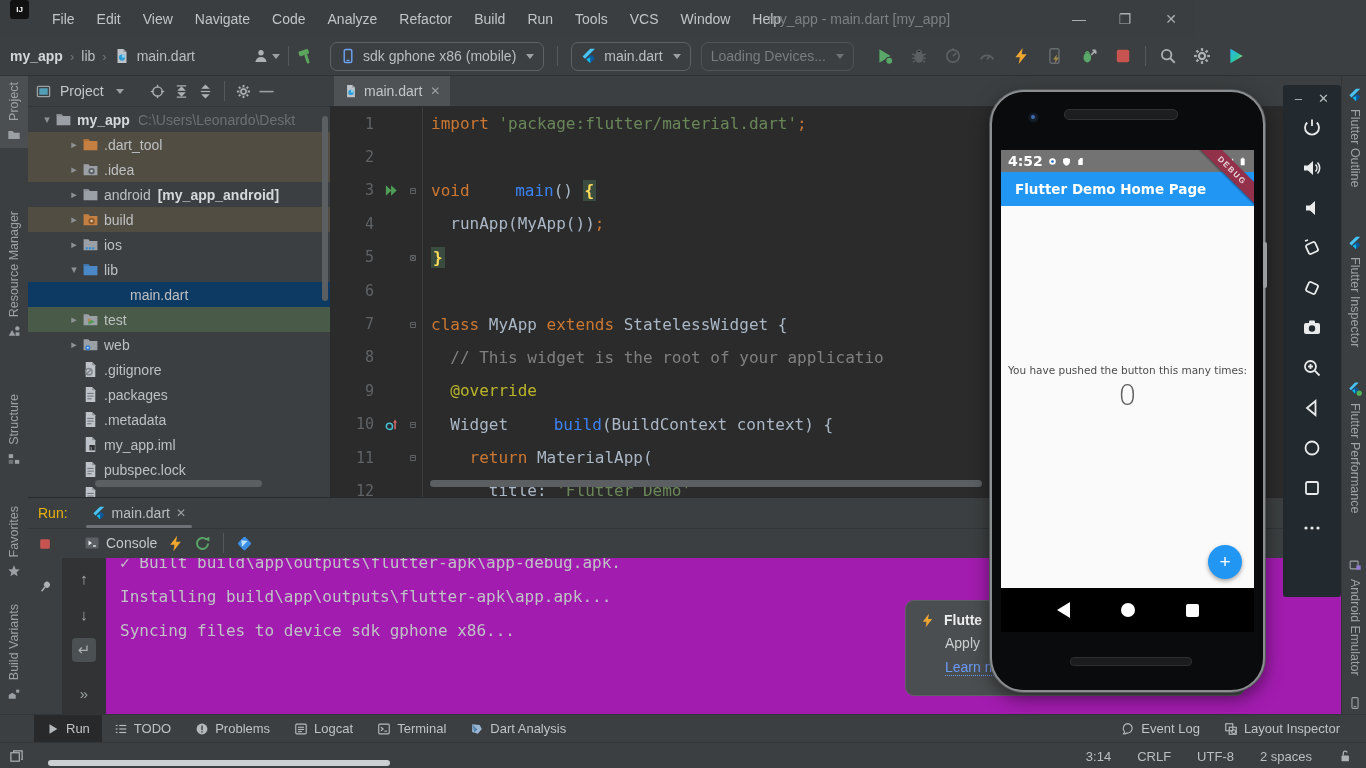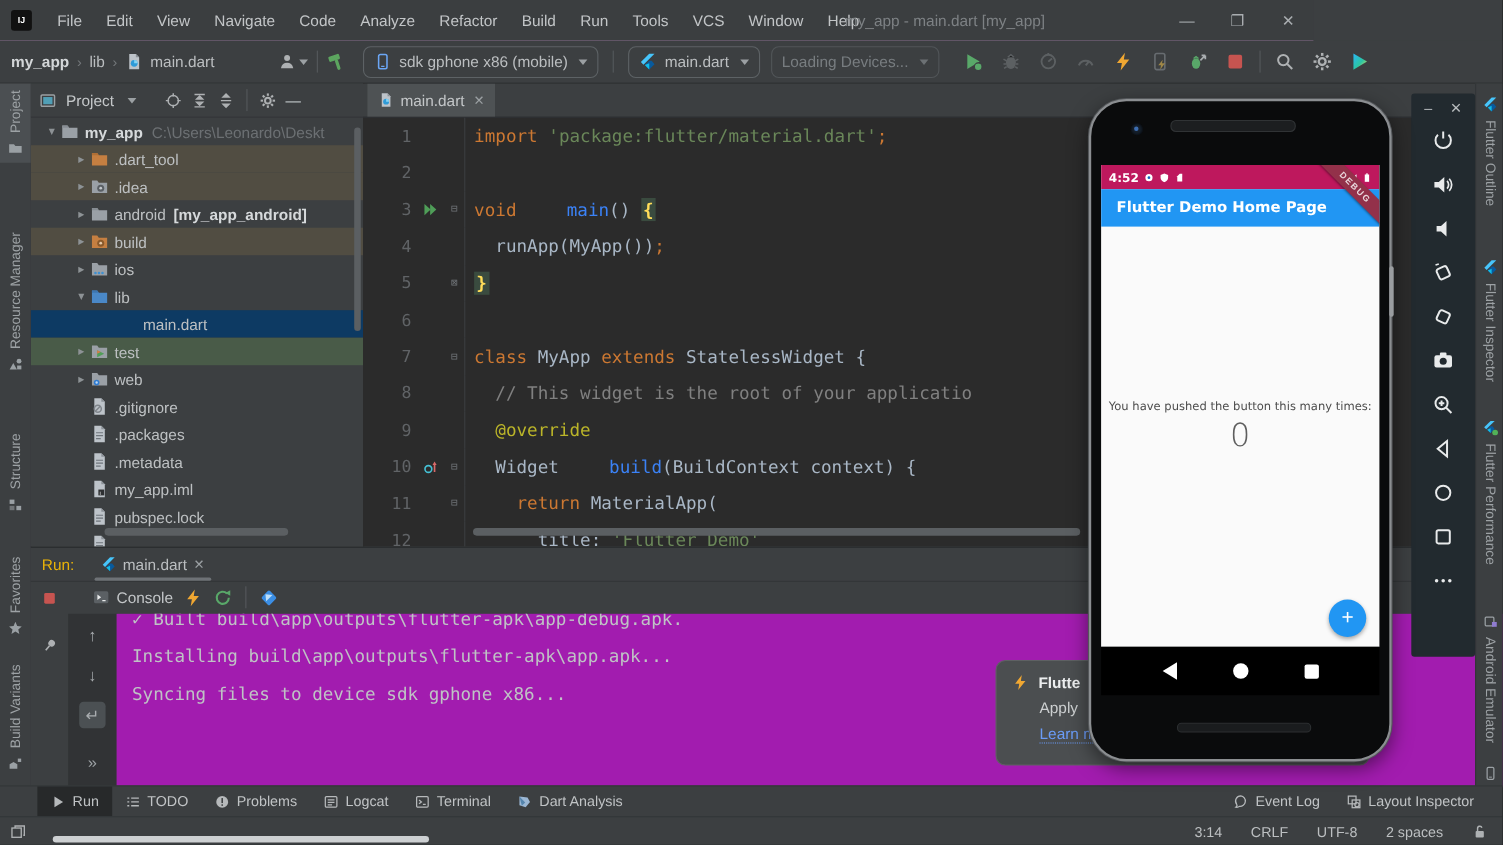--- a/index.html
+++ b/index.html
@@ -4,21 +4,21 @@
 <style>
   html,body{margin:0;padding:0;background:#1e1e1e;}
   .ide{position:relative;width:1366px;height:768px;background:#3c3f41;overflow:hidden;
        font-family:"Liberation Sans",sans-serif;color:#bbbec0;font-size:14px;}
   .ic{display:inline-flex;align-items:center;justify-content:center;width:16px;height:16px;flex:none;}
   .ic svg{width:100%;height:100%;display:block;}
   .sep{width:1px;height:20px;background:#55595c;margin:0 8px;}
 
   
   .menubar{position:absolute;left:0;top:0;width:1194px;height:37px;background:#3b3e40;
-           display:flex;align-items:center;border-bottom:1px solid #f0abfc;}
+           display:flex;border-bottom:1px solid #f0abfc;}
   .logo{width:19px;height:19px;margin:0 12px 0 10px;background:#111;border-radius:3px;color:#fff;
         font-size:8px;font-weight:bold;display:flex;align-items:center;justify-content:center;}
   .menu-item{padding:0 11px;height:37px;display:flex;align-items:center;color:#c2c5c7;font-size:14px;cursor:default;}
   .win-title{position:absolute;left:768px;top:0;height:37px;display:flex;align-items:center;color:#7d8184;font-size:14px;}
   .win-controls{position:absolute;right:0;top:0;height:37px;display:flex;}
   .win-btn{width:46px;height:37px;display:flex;align-items:center;justify-content:center;color:#a9adb0;font-size:14px;}
 
   
   .toolbar{position:absolute;left:0;top:37px;width:1366px;height:39px;background:#3c3f41;
            display:flex;align-items:center;border-bottom:1px solid #2f3234;padding-left:10px;box-sizing:border-box;}
@@ -121,22 +121,22 @@
              display:flex;flex-direction:column;align-items:center;}
   .emwin{display:flex;gap:16px;align-self:flex-end;margin:6px 12px 2px 0;color:#b9bdbf;font-size:13px;}
   .embtn{width:34px;height:40px;display:flex;align-items:center;justify-content:center;}
   .embtn svg{width:22px;height:22px;}
   .phone{position:absolute;left:990px;top:90px;width:275px;height:602px;background:#0a0b0c;border:2px solid #8b8e91;
          border-radius:34px;box-sizing:border-box;z-index:6;box-shadow:0 0 0 1px #54575a, 0 6px 18px rgba(0,0,0,.5);}
   .cam{position:absolute;left:36px;top:20px;width:11px;height:11px;border-radius:50%;background:#16202c;box-shadow:inset 0 0 3px #000;}
   .cam::after{content:"";position:absolute;left:3px;top:3px;width:4px;height:4px;border-radius:50%;background:#3d6db0;}
   .earpiece{position:absolute;left:72px;top:17px;width:112px;height:9px;border-radius:5px;background:#1c1e20;border:1px solid #303335;}
   .screen{position:absolute;left:9px;top:58px;width:253px;height:438px;overflow:hidden;background:#fafafa;}
-  .pstatus{height:22px;background:#be185d;display:flex;align-items:center;padding:0 7px;gap:5px;color:#fff;
-           font-size:11px;font-weight:bold;font-family:"DejaVu Sans",sans-serif;}
+  .pstatus{height:22px;background:#737373;display:flex;align-items:center;padding:0 7px;gap:5px;color:#fff;
+           font-size:14px;font-weight:bold;font-family:"DejaVu Sans",sans-serif;}
   .pstatus .right{margin-left:auto;display:flex;gap:4px;align-items:center;}
   .micon{width:9px;height:9px;display:inline-flex;}
   .micon svg{width:100%;height:100%;}
   .pappbar{height:34px;background:#2196f3;display:flex;align-items:center;padding-left:14px;color:#fff;
            font-weight:bold;font-size:13.5px;font-family:"DejaVu Sans",sans-serif;}
   .pbody{position:relative;height:382px;display:flex;flex-direction:column;align-items:center;}
   .pbody .msg{margin-top:158px;font-size:10.5px;color:#4c4c4c;font-family:"DejaVu Sans",sans-serif;}
   .pbody .cnt{font-size:29px;color:#5e5e5e;font-weight:300;font-family:"DejaVu Sans",sans-serif;margin-top:2px;}
   .fab{position:absolute;right:12px;bottom:9px;width:34px;height:34px;border-radius:50%;background:#2196f3;
        display:flex;align-items:center;justify-content:center;color:#fff;font-size:19px;box-shadow:0 2px 4px rgba(0,0,0,.35);}

